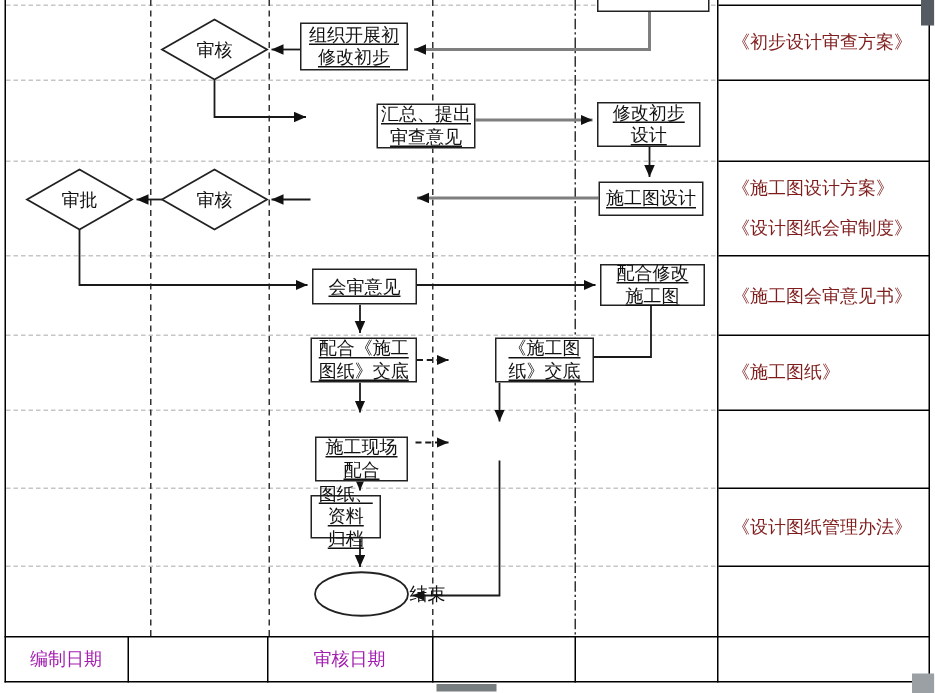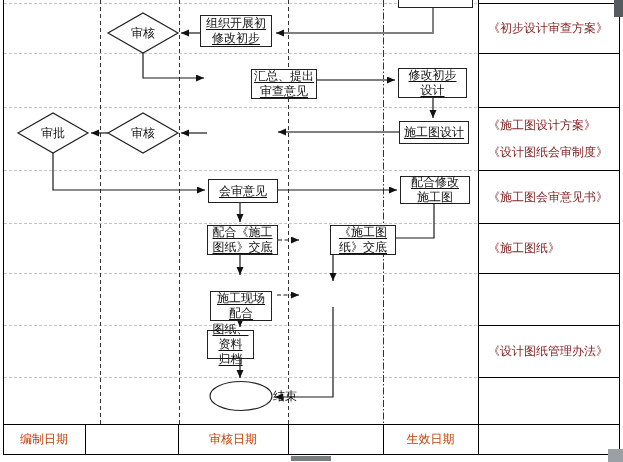--- a/index.html
+++ b/index.html
@@ -19,21 +19,21 @@
     font-size:12px;line-height:14px;text-align:center;background:transparent;
   }
   .doc-cell{
     position:absolute;left:479px;width:141px;box-sizing:border-box;
     display:flex;flex-direction:column;justify-content:space-evenly;
     padding-left:9px;font-size:12px;color:#7f1d1d;
   }
   .doc-line{white-space:nowrap;}
   .footer-label{
     position:absolute;top:424px;height:31px;display:flex;align-items:center;justify-content:center;
-    font-size:12px;color:#c2410c;
+    font-size:12px;color:#a21caf;
   }
   .artifact{position:absolute;}
 </style>
 </head>
 <body>
 
 <div id="screen">
 
   <svg id="layer-svg" width="623" height="462" viewBox="0 0 623 462">
     <defs>
@@ -163,19 +163,18 @@
   </div>
   <div class="doc-cell" style="top:224px;height:49px;">
     <div class="doc-line">《施工图纸》</div>
   </div>
   <div class="doc-cell" style="top:326px;height:51px;">
     <div class="doc-line">《设计图纸管理办法》</div>
   </div>
 
   <div class="footer-label" style="left:3px;width:82px;">编制日期</div>
   <div class="footer-label" style="left:178px;width:110px;">审核日期</div>
-  <div class="footer-label" style="left:383px;width:95px;">生效日期</div>
 
   <div class="artifact" style="left:614px;top:0;width:9px;height:17px;background:#555b60;"></div>
   <div class="artifact" style="left:608px;top:449px;width:15px;height:13px;background:#9aa0a3;"></div>
   <div class="artifact" style="left:291px;top:456px;width:40px;height:5px;background:#787d80;"></div>
 
 </div>
 
 </body></html>

